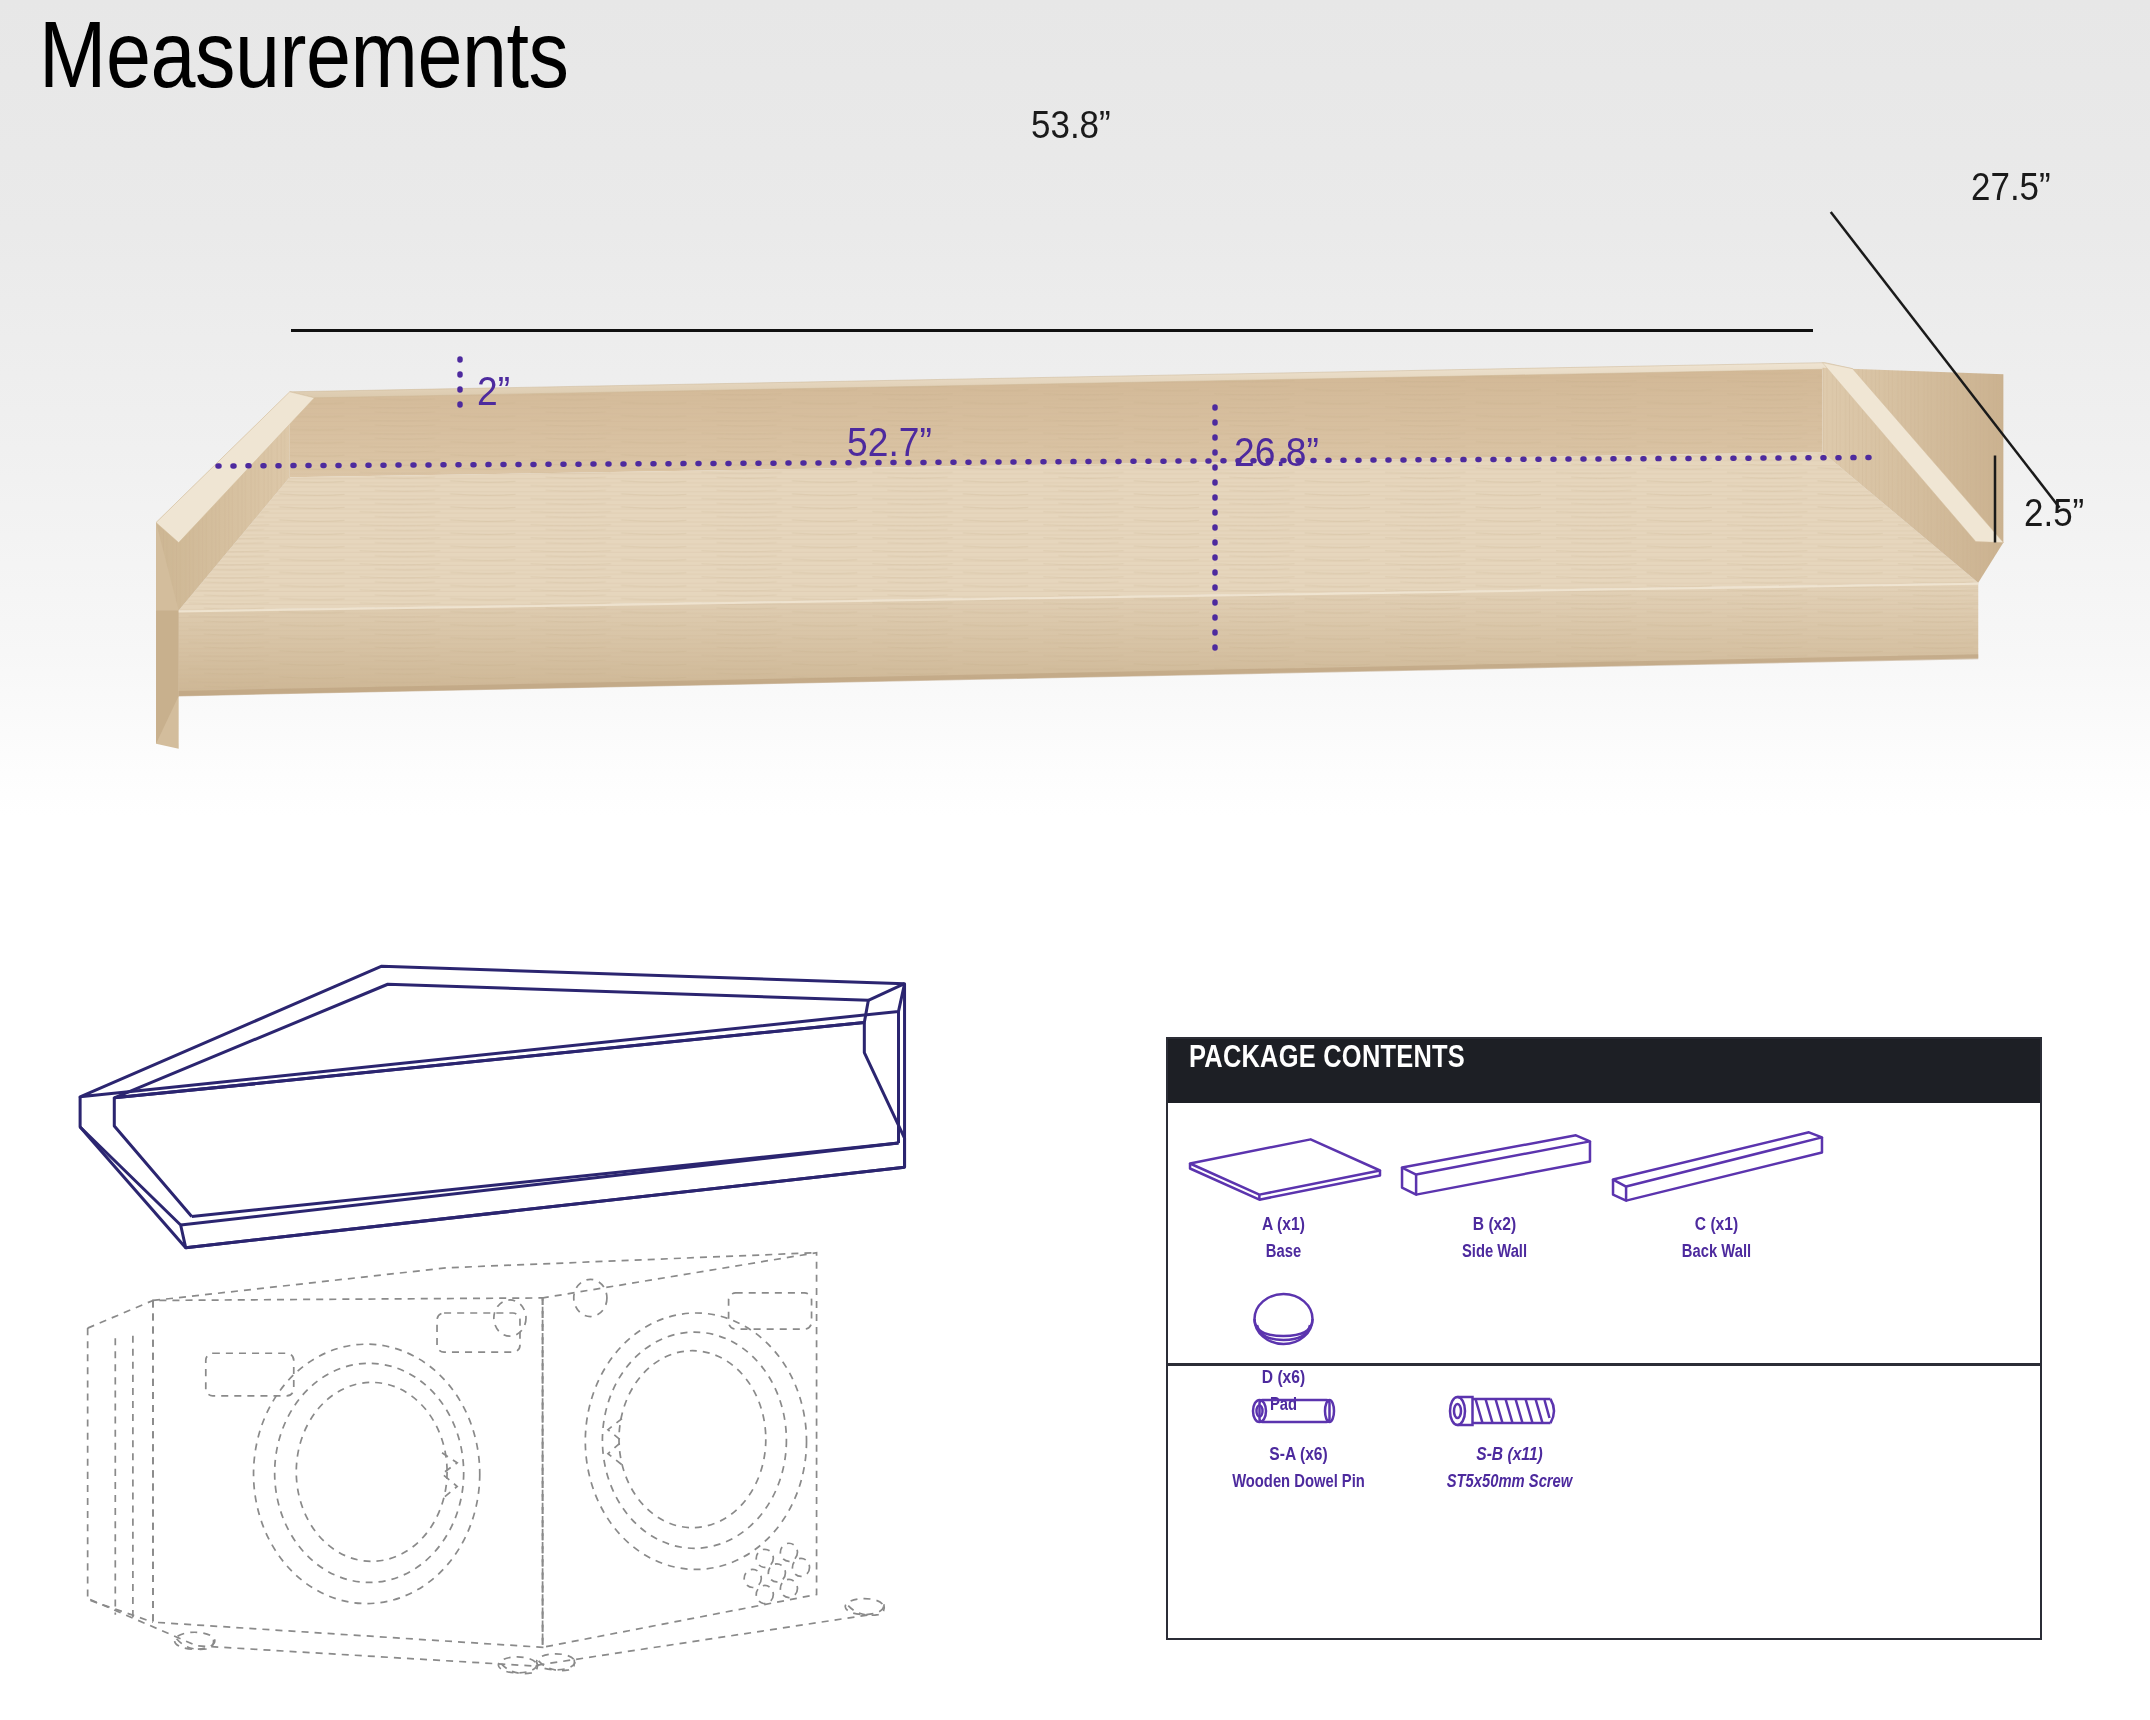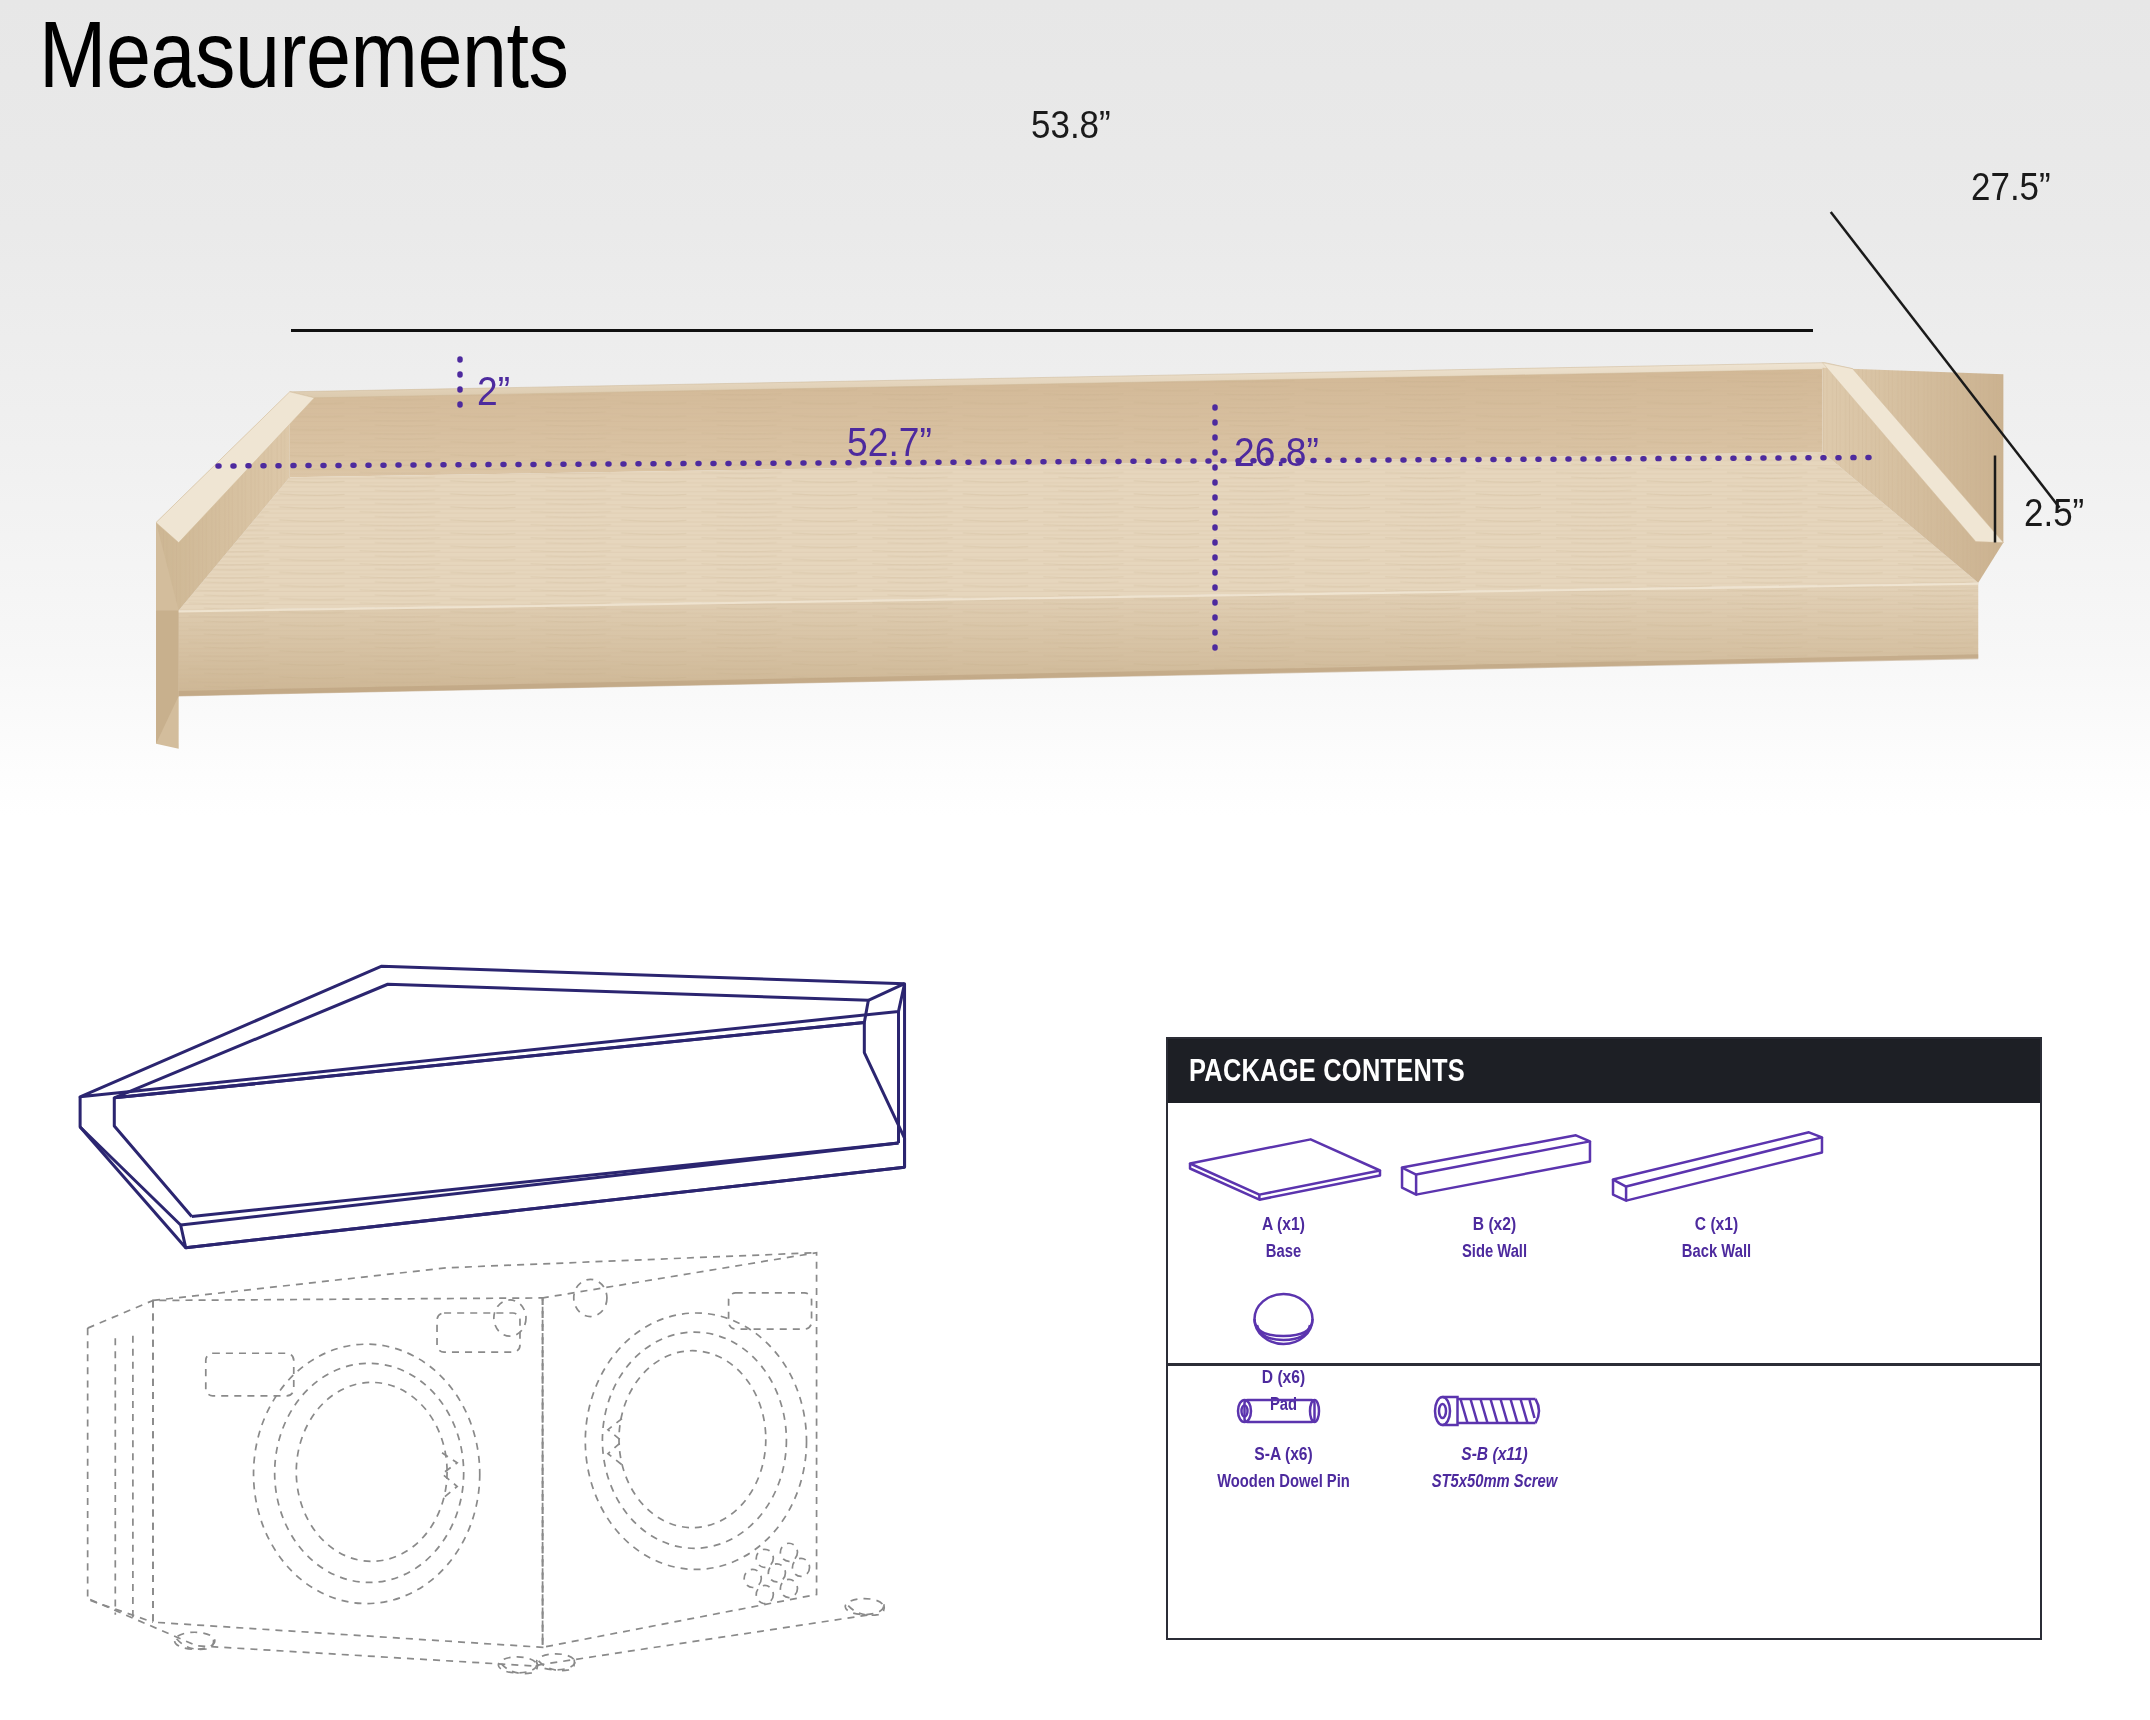--- a/index.html
+++ b/index.html
@@ -54,31 +54,31 @@
 
   
   #pkg-panel {
     position: absolute; left: 1166px; top: 1037px;
     width: 876px; height: 603px;
     border: 2.5px solid #2b2d36;
     background: #ffffff;
   }
   #pkg-header {
     height: 64px; background: #1d1f25;
-    display: flex; align-items: center; padding-left: 21px;
+    display: flex; align-items: flex-start; padding-left: 21px;
   }
   #pkg-header-title {
     color: #ffffff; font-size: 31px; font-weight: 700;
     letter-spacing: 0.3px;
     transform: scaleX(0.82); transform-origin: left center;
     white-space: nowrap;
   }
   #pkg-body-top { position: relative; height: 260px; }
   #pkg-divider { height: 2.5px; background: #2b2d36; }
-  #pkg-body-bottom { position: relative; height: 181px; }
+  #pkg-body-bottom { position: relative; height: 181px; margin-left: 15px; }
 
   .part-cell { position: absolute; text-align: center; }
   .part-art { height: 86px; display: flex; align-items: center; justify-content: center; }
   .part-code {
     font-size: 18.6px; font-weight: 700; color: #4d2a9e;
     transform: scaleX(0.84); transform-origin: center;
     white-space: nowrap; margin-top: 3px;
   }
   .part-name {
     font-size: 17.6px; font-weight: 700; color: #4d2a9e;

